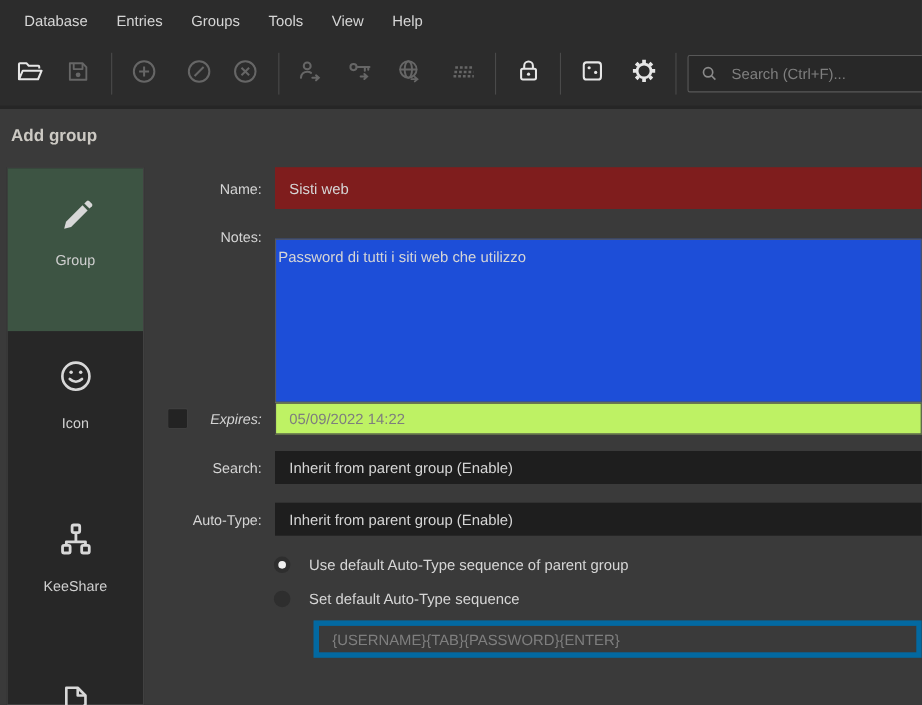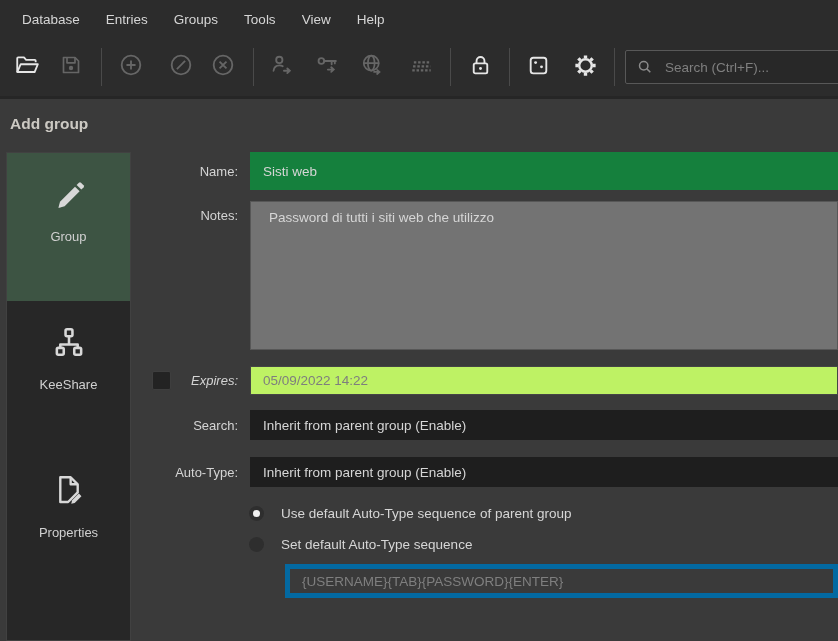--- a/index.html
+++ b/index.html
@@ -33,23 +33,23 @@
     border:1px solid #414141;box-sizing:border-box;}
   .cat-item{height:148px;display:flex;flex-direction:column;align-items:center;cursor:default;}
   .cat-item .cicon{margin-top:21px;height:40px;display:flex;align-items:center;justify-content:center;color:#d8d8d8;}
   .cat-item .clabel{margin-top:15px;font-size:13px;color:#d0d0d0;}
   .cat-item.selected{background:#3d5443;}
   
   .flabel{position:absolute;left:140px;width:98px;text-align:right;color:#d4d4d4;font-size:13px;
     display:flex;align-items:center;justify-content:flex-end;}
   .field{box-sizing:border-box;font-family:inherit;font-size:13.5px;outline:none;}
   #name-input{position:absolute;left:250px;top:152px;width:588px;height:38px;
-    background:#15803d;border:none;color:#d6d6d6;padding:0 6px 0 13px;}
-  #notes-input{position:absolute;left:250px;top:201px;width:588px;height:149px;
-    background:#737373;border:1px solid #575757;color:#d6d6d6;padding:8px 18px;resize:none;}
+    background:#7f1d1d;border:none;color:#d6d6d6;padding:0 6px 0 13px;}
+  #notes-input{position:absolute;left:250px;top:217px;width:588px;height:149px;
+    background:#1d4ed8;border:1px solid #575757;color:#d6d6d6;padding:8px 2px;resize:none;}
   .checkbox{position:absolute;left:152px;top:371px;width:19px;height:19px;background:#232323;
     border:1px solid #3e3e3e;border-radius:2px;box-sizing:border-box;}
   #expires-input{position:absolute;left:250px;top:366px;width:588px;height:29px;
     background:#bef264;border:1px solid #454545;color:#7e7e7e;padding-left:12px;}
   .combo{position:absolute;left:250px;width:588px;height:30px;background:#1e1e1e;color:#d6d6d6;
     font-size:13.5px;display:flex;align-items:center;padding-left:13px;box-sizing:border-box;}
   #combo-search{top:410px;}
   #combo-autotype{top:457px;}
   .radio-row{position:absolute;left:249px;display:flex;align-items:center;height:16px;}
   .radio{width:15px;height:15px;border-radius:50%;background:#2e2e2e;position:relative;flex:0 0 auto;}
@@ -201,20 +201,31 @@
     <span class="cicon">
       <svg width="36" height="36" viewBox="0 0 24 24" fill="currentColor">
         <path d="M4.9 21.3l1.1-4.2 10-10 3.1 3.1-10 10-4.2 1.1z"></path>
         <path d="M17.1 6l1.5-1.5a1 1 0 0 1 1.4 0l1.7 1.7a1 1 0 0 1 0 1.4L20.2 9 17.1 6z"></path>
       </svg>
     </span>
     <span class="clabel">Group</span>
   </div>
   <div class="cat-item">
     <span class="cicon">
+      <svg width="36" height="36" viewBox="0 0 24 24" fill="none" stroke="currentColor" stroke-width="1.6">
+        <circle cx="12" cy="12" r="8.2"></circle>
+        <circle cx="9.1" cy="9.6" r="1.05" fill="currentColor" stroke="none"></circle>
+        <circle cx="14.9" cy="9.6" r="1.05" fill="currentColor" stroke="none"></circle>
+        <path d="M8.3 13.7c2.3 2.2 5.1 2.2 7.4 0" stroke-linecap="round"></path>
+      </svg>
+    </span>
+    <span class="clabel">Icon</span>
+  </div>
+  <div class="cat-item">
+    <span class="cicon">
       <svg width="36" height="36" viewBox="0 0 24 24" fill="none" stroke="currentColor" stroke-width="1.7" stroke-linejoin="round">
         <rect x="9.7" y="3.5" width="4.6" height="4.6" rx="1"></rect>
         <rect x="3.9" y="15.9" width="4.6" height="4.6" rx="1"></rect>
         <rect x="15.5" y="15.9" width="4.6" height="4.6" rx="1"></rect>
         <path d="M12 8.1v5.6M6.2 15.9v-2.2h11.6v2.2"></path>
       </svg>
     </span>
     <span class="clabel">KeeShare</span>
   </div>
   <div class="cat-item">

